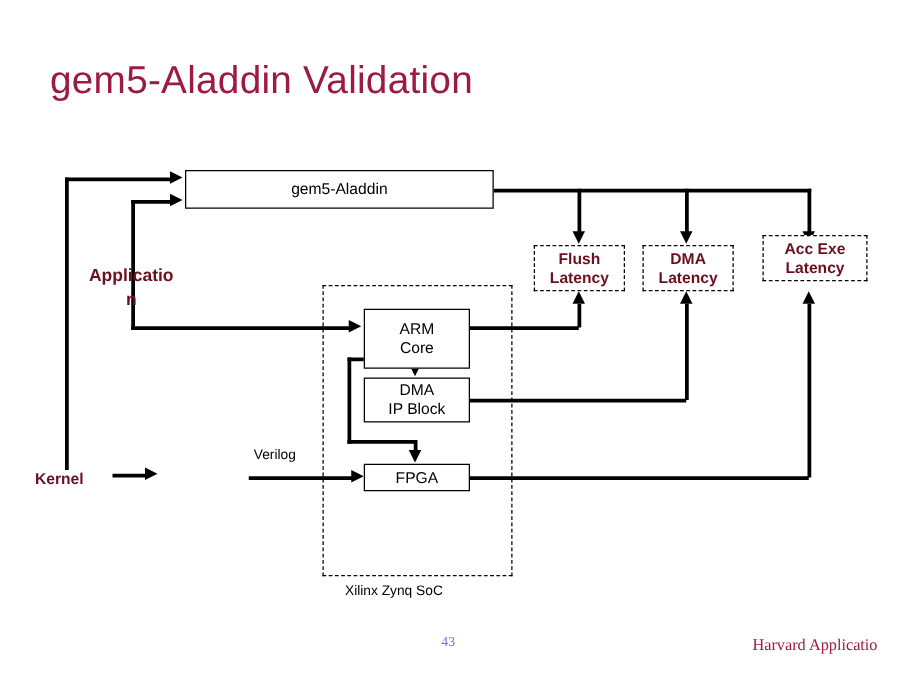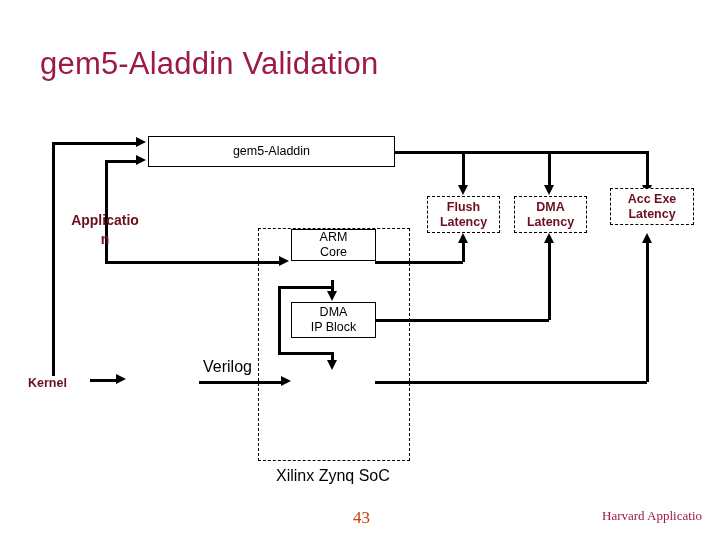--- a/index.html
+++ b/index.html
@@ -103,21 +103,21 @@
   }
   .arrow-u {
     border-left: 5.5px solid transparent;
     border-right: 5.5px solid transparent;
     border-bottom: 10px solid #000000;
   }
 
   
   .lbl {
     position: absolute;
-    font-size: 16px;
+    font-size: 11px;
     color: #000000;
     white-space: nowrap;
     z-index: 7;
   }
   .lbl-red {
     position: absolute;
     font-size: 12.5px;
     font-weight: bold;
     color: #6b1020;
     white-space: nowrap;
@@ -136,22 +136,22 @@
     line-height: 1.35;
     z-index: 7;
   }
 
   
   #page-number {
     position: absolute;
     left: 353px;
     top: 508px;
     font-family: "Liberation Serif", serif;
-    font-size: 17px;
-    color: #c2410c;
+    font-size: 11px;
+    color: #8b5cf6;
   }
   #footer-org {
     position: absolute;
     right: 18px;
     top: 508px;
     font-family: "Liberation Serif", serif;
     font-size: 13px;
     color: #9c1b45;
     white-space: nowrap;
   }
@@ -210,30 +210,33 @@
   <div class="vline" style="left:331px; top:352px; height:10px;"></div>
   <div class="arrow-d" style="left:327px; top:360px;"></div>
 
   <div class="hline" style="left:199px; top:381px; width:84px;"></div>
   <div class="arrow-r" style="left:281px; top:376px;"></div>
 
   <div class="box" style="left:148px; top:136px; width:247px; height:31px;">
     <span class="ln">gem5-Aladdin</span>
   </div>
 
-  <div class="box" style="left:291px; top:229px; width:85px; height:32px;">
+  <div class="box" style="left:291px; top:247px; width:85px; height:48px;">
     <span class="ln">ARM</span>
     <span class="ln">Core</span>
   </div>
 
   <div class="box" style="left:291px; top:302px; width:85px; height:36px;">
     <span class="ln">DMA</span>
     <span class="ln">IP Block</span>
   </div>
 
+  <div class="box" style="left:291px; top:371px; width:85px; height:22px;">
+    <span class="ln">FPGA</span>
+  </div>
 
 
   <div class="dbox" style="left:427px; top:196px; width:73px; height:37px;">
     <span class="ln">Flush</span>
     <span class="ln">Latency</span>
   </div>
 
   <div class="dbox" style="left:514px; top:196px; width:73px; height:37px;">
     <span class="ln">DMA</span>
     <span class="ln">Latency</span>

